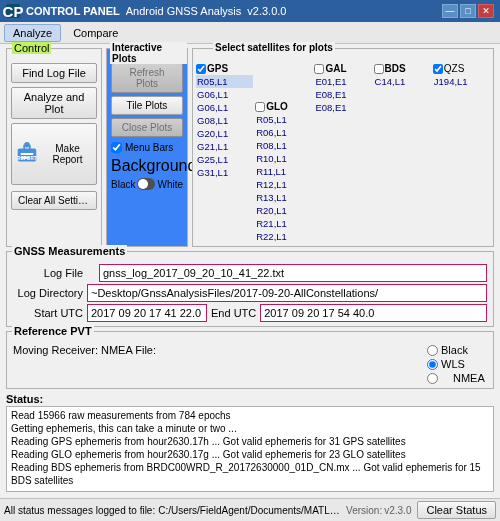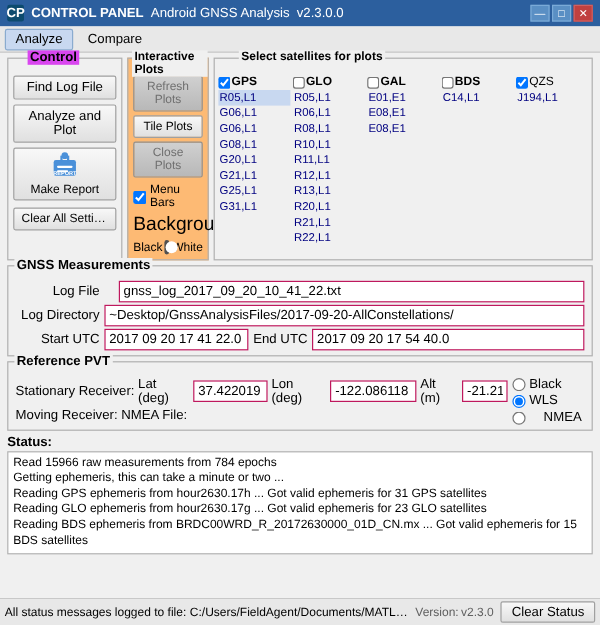--- a/index.html
+++ b/index.html
@@ -28,21 +28,21 @@
       gap: 6px;
     }
     .title-bar-icon {
       width: 14px;
       height: 14px;
       background: #0c4a6e;
       border-radius: 2px;
       display: flex;
       align-items: center;
       justify-content: center;
-      font-size: 11px;
+      font-size: 15px;
       color: white;
       font-weight: bold;
     }
     .title-bar-app {
       font-size: 11px;
       font-weight: bold;
       color: white;
     }
     .title-bar-title {
       font-size: 11px;
@@ -104,25 +104,25 @@
       border-radius: 2px;
       color: #000;
     }
     .btn-make-report {
       background: linear-gradient(to bottom, #f8f8f8, #e0e0e0);
       border: 1px solid #a0a0a0;
       padding: 2px;
       cursor: pointer;
       border-radius: 2px;
       display: flex;
-      flex-direction: column;
+      flex-direction: row;
       align-items: center;
       justify-content: center;
       gap: 1px;
-      height: 44px;
+      height: 62px;
     }
     .report-icon {
       width: 28px;
       height: 28px;
     }
     .btn-clear-all {
       margin-top: 2px;
     }
     .btn-gray {
       background: linear-gradient(to bottom, #d0d0d0, #b8b8b8);
@@ -181,42 +181,42 @@
 <div class="menu-bar">
   <div class="menu-item active">Analyze</div>
   <div class="menu-item">Compare</div>
 </div>
 
 <div class="main-content">
 
   <div style="display:flex; gap:4px; margin-bottom:4px;">
 
     <div style="position:relative; border:1px solid #b0b0b0; padding:14px 4px 4px 4px; background:#f0f0f0; width:96px;">
-      <span style="position:absolute;top:-7px;left:16px;background:#d946ef;padding:0 2px;font-size:11px;font-weight:bold;">Control</span>
+      <span style="position:absolute;top:-7px;left:5px;background:#bef264;padding:0 2px;font-size:11px;font-weight:normal;">Control</span>
       <div style="display:flex;flex-direction:column;gap:4px;">
         <button class="btn">Find Log File</button>
         <button class="btn">Analyze and Plot</button>
         <button class="btn-make-report btn">
 
           <svg class="report-icon" viewBox="0 0 28 28">
             <rect x="4" y="8" width="20" height="14" rx="2" fill="#4a90d9"></rect>
             <circle cx="14" cy="4" r="3" fill="#4a90d9"></circle>
             <rect x="10" y="4" width="2" height="5" fill="#4a90d9"></rect>
             <rect x="16" y="4" width="2" height="5" fill="#4a90d9"></rect>
             <rect x="7" y="13" width="14" height="2" rx="1" fill="white"></rect>
             <rect x="7" y="17" width="10" height="2" rx="1" fill="white"></rect>
             <text x="14" y="21" text-anchor="middle" font-size="5" fill="white" font-weight="bold">REPORT</text>
           </svg>
           <span style="font-size:10px;">Make Report</span>
         </button>
         <button class="btn btn-clear-all" style="font-size:10px;white-space:nowrap;overflow:hidden;text-overflow:ellipsis;">Clear All Settings</button>
       </div>
     </div>
 
-    <div style="position:relative; border:1px solid #b0b0b0; padding:14px 4px 4px 4px; background:#fdba74; width:68px;">
+    <div style="position:relative; border:1px solid #b0b0b0; padding:14px 4px 4px 4px; background:#3b82f6; width:82px;">
       <span style="position:absolute;top:-7px;left:3px;background:#f0f0f0;padding:0 2px;font-size:10px;font-weight:bold;">Interactive Plots</span>
       <div style="display:flex;flex-direction:column;gap:3px;">
         <button class="btn btn-gray" style="font-size:10px;">Refresh Plots</button>
         <button class="btn btn-tile" style="font-size:10px;">Tile Plots</button>
         <button class="btn btn-gray" style="font-size:10px;">Close Plots</button>
         <div style="display:flex;align-items:center;gap:3px;margin-top:2px;">
           <input type="checkbox" checked="" style="width: 11px; height: 11px;">
           <span style="font-size:10px;">Menu Bars</span>
         </div>
         <div style="display:flex;align-items:center;gap:3px;margin-top:1px;">
@@ -247,21 +247,21 @@
             <div style="cursor:pointer;padding:0 1px;">G06,L1</div>
             <div style="cursor:pointer;padding:0 1px;">G08,L1</div>
             <div style="cursor:pointer;padding:0 1px;">G20,L1</div>
             <div style="cursor:pointer;padding:0 1px;">G21,L1</div>
             <div style="cursor:pointer;padding:0 1px;">G25,L1</div>
             <div style="cursor:pointer;padding:0 1px;">G31,L1</div>
           </div>
         </div>
 
         <div style="flex:1;min-width:0;">
-          <div style="display:flex;align-items:center;gap:1px;margin-bottom:1px;">
+          <div style="display:flex;align-items:center;gap:1px;margin-bottom:1px;margin-top:38px;">
             <input type="checkbox" style="width: 10px; height: 10px;">
             <span style="font-size:10px;font-weight:bold;">GLO</span>
           </div>
           <div style="font-size:9.5px;color:#000080;line-height:13px;">
             <div style="cursor:pointer;padding:0 1px;">R05,L1</div>
             <div style="cursor:pointer;padding:0 1px;">R06,L1</div>
             <div style="cursor:pointer;padding:0 1px;">R08,L1</div>
             <div style="cursor:pointer;padding:0 1px;">R10,L1</div>
             <div style="cursor:pointer;padding:0 1px;">R11,L1</div>
             <div style="cursor:pointer;padding:0 1px;">R12,L1</div>
@@ -324,29 +324,20 @@
       <input type="text" class="form-input" style="width: 120px; flex: 0 0 auto;" value="2017 09 20 17 41 22.0">
       <span style="font-size:11px;">End UTC</span>
       <input type="text" class="form-input" style="flex: 1 1 0%;" value="2017 09 20 17 54 40.0">
     </div>
   </div>
 
   <div style="position:relative; border:1px solid #b0b0b0; padding:12px 6px 4px 6px; background:#f0f0f0; margin-bottom:4px;">
     <span style="position:absolute;top:-7px;left:5px;background:#f0f0f0;padding:0 2px;font-size:11px;font-weight:bold;">Reference PVT</span>
     <div style="display:flex;gap:4px;">
       <div style="flex:1;">
-        <div style="display:flex;align-items:center;margin-bottom:2px;gap:3px;">
-          <span style="font-size:11px;white-space:nowrap;">Stationary Receiver:</span>
-          <span style="font-size:11px;">Lat (deg)</span>
-          <input type="text" class="form-input" style="width: 62px;" value="37.422019">
-          <span style="font-size:11px;">Lon (deg)</span>
-          <input type="text" class="form-input" style="width: 72px;" value="-122.086118">
-          <span style="font-size:11px;">Alt (m)</span>
-          <input type="text" class="form-input" style="width: 38px;" value="-21.21">
-        </div>
         <div style="display:flex;align-items:center;gap:3px;">
           <span style="font-size:11px;white-space:nowrap;">Moving Receiver:</span>
           <span style="font-size:11px;">NMEA File:</span>
         </div>
       </div>
       <div style="display:flex;flex-direction:column;gap:2px;min-width:60px;">
         <div style="display:flex;align-items:center;gap:3px;">
           <input type="radio" name="pvt-mode" style="width: 11px; height: 11px;">
           <span style="font-size:11px;">Black</span>
         </div>

